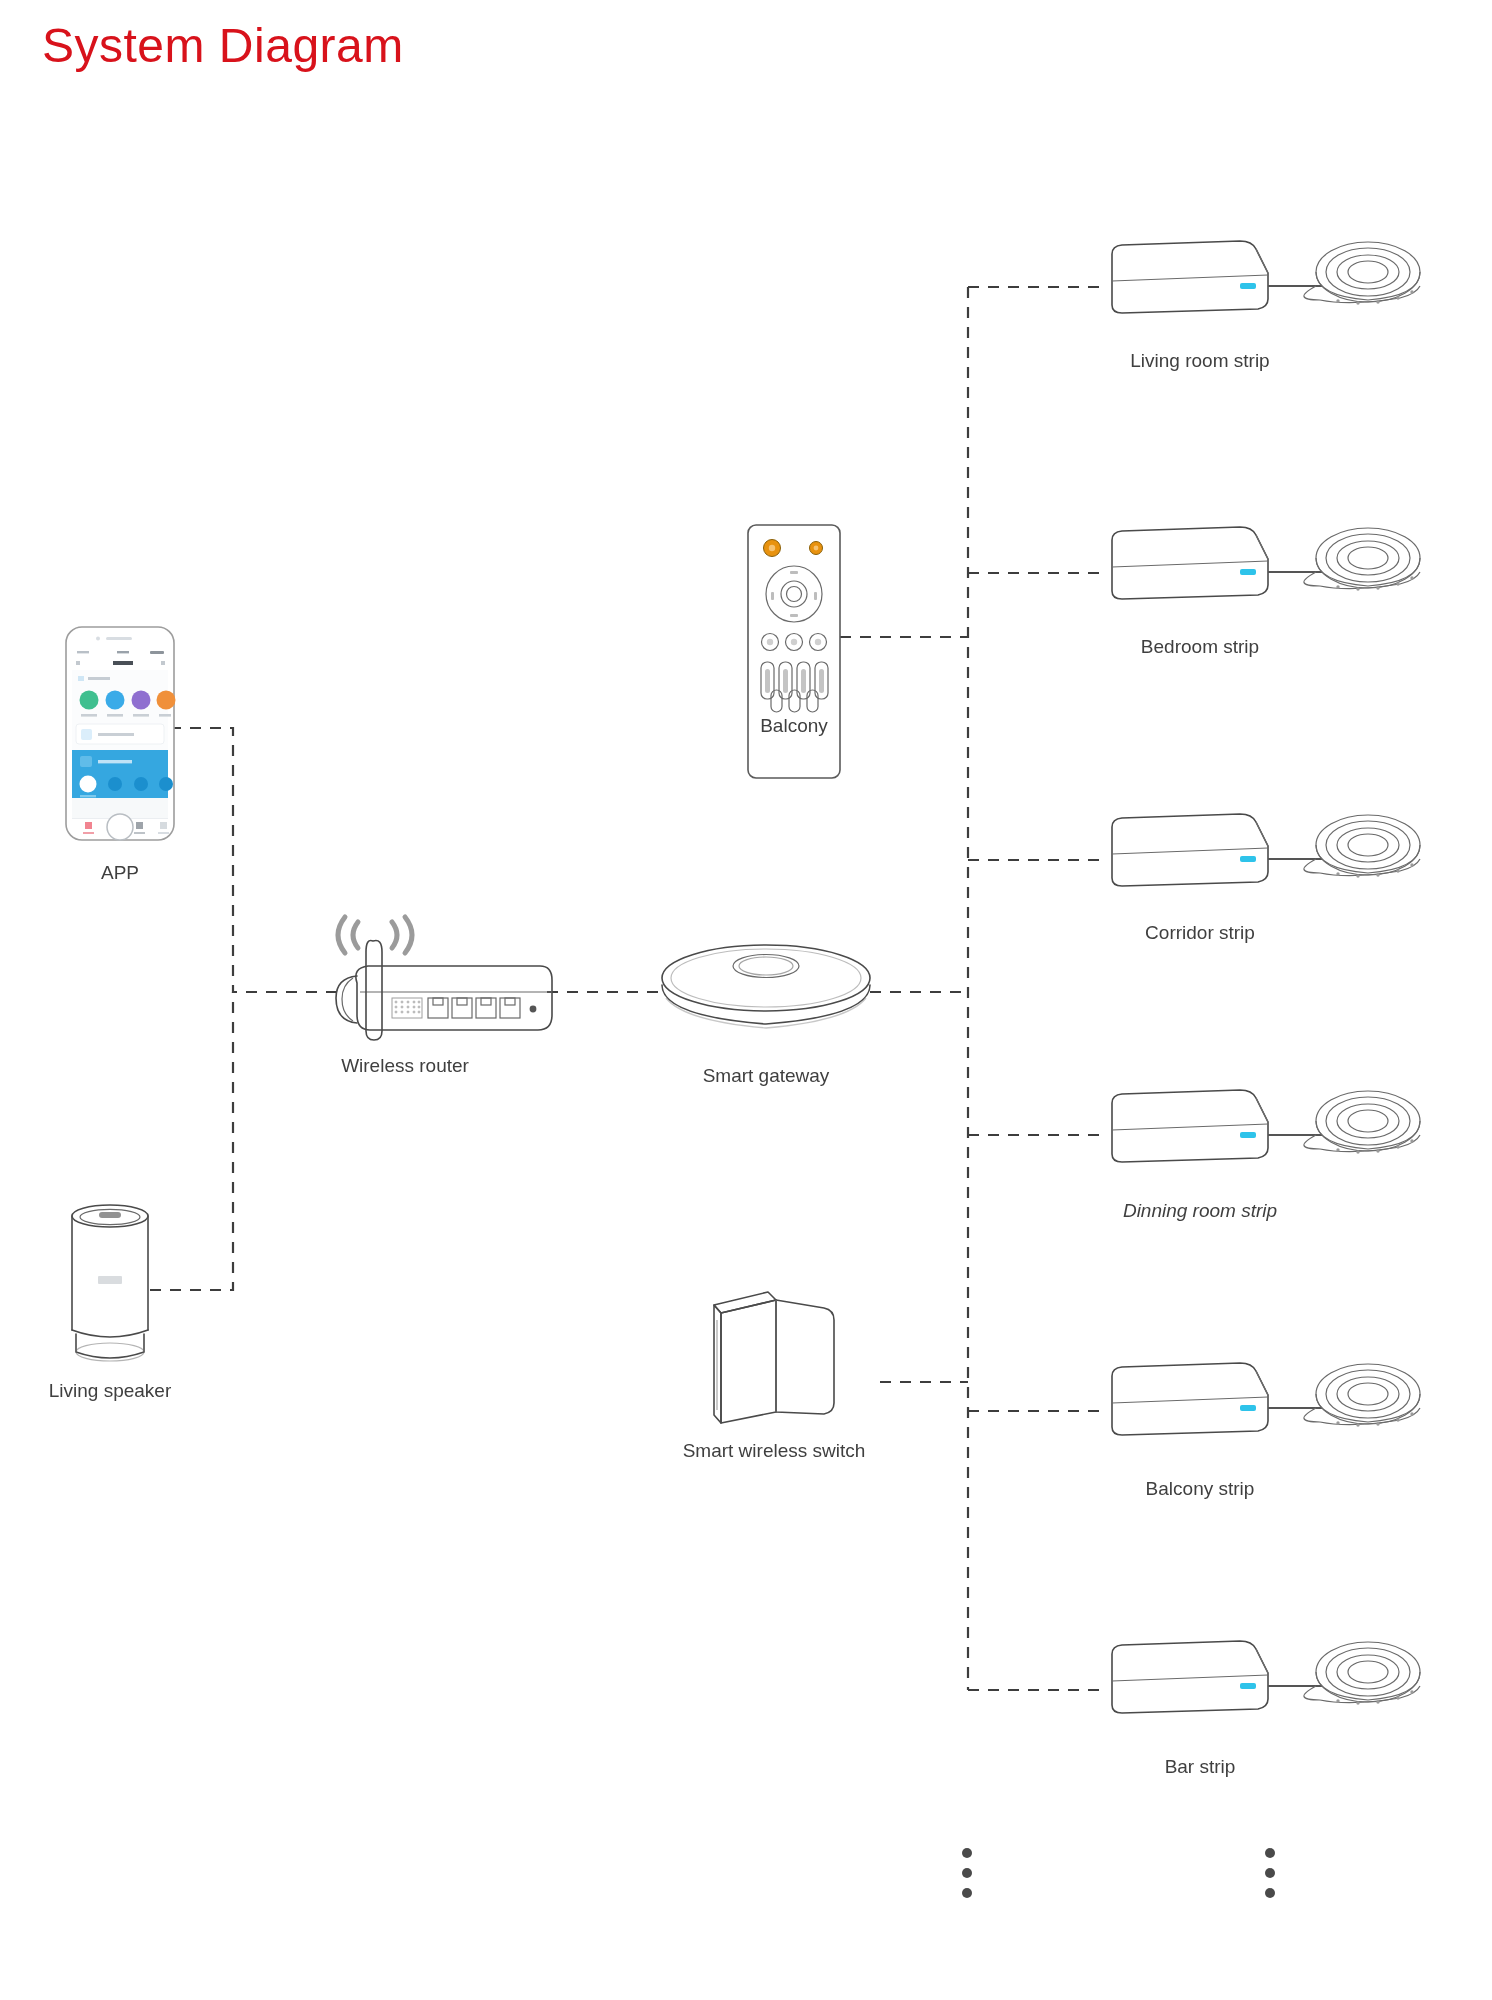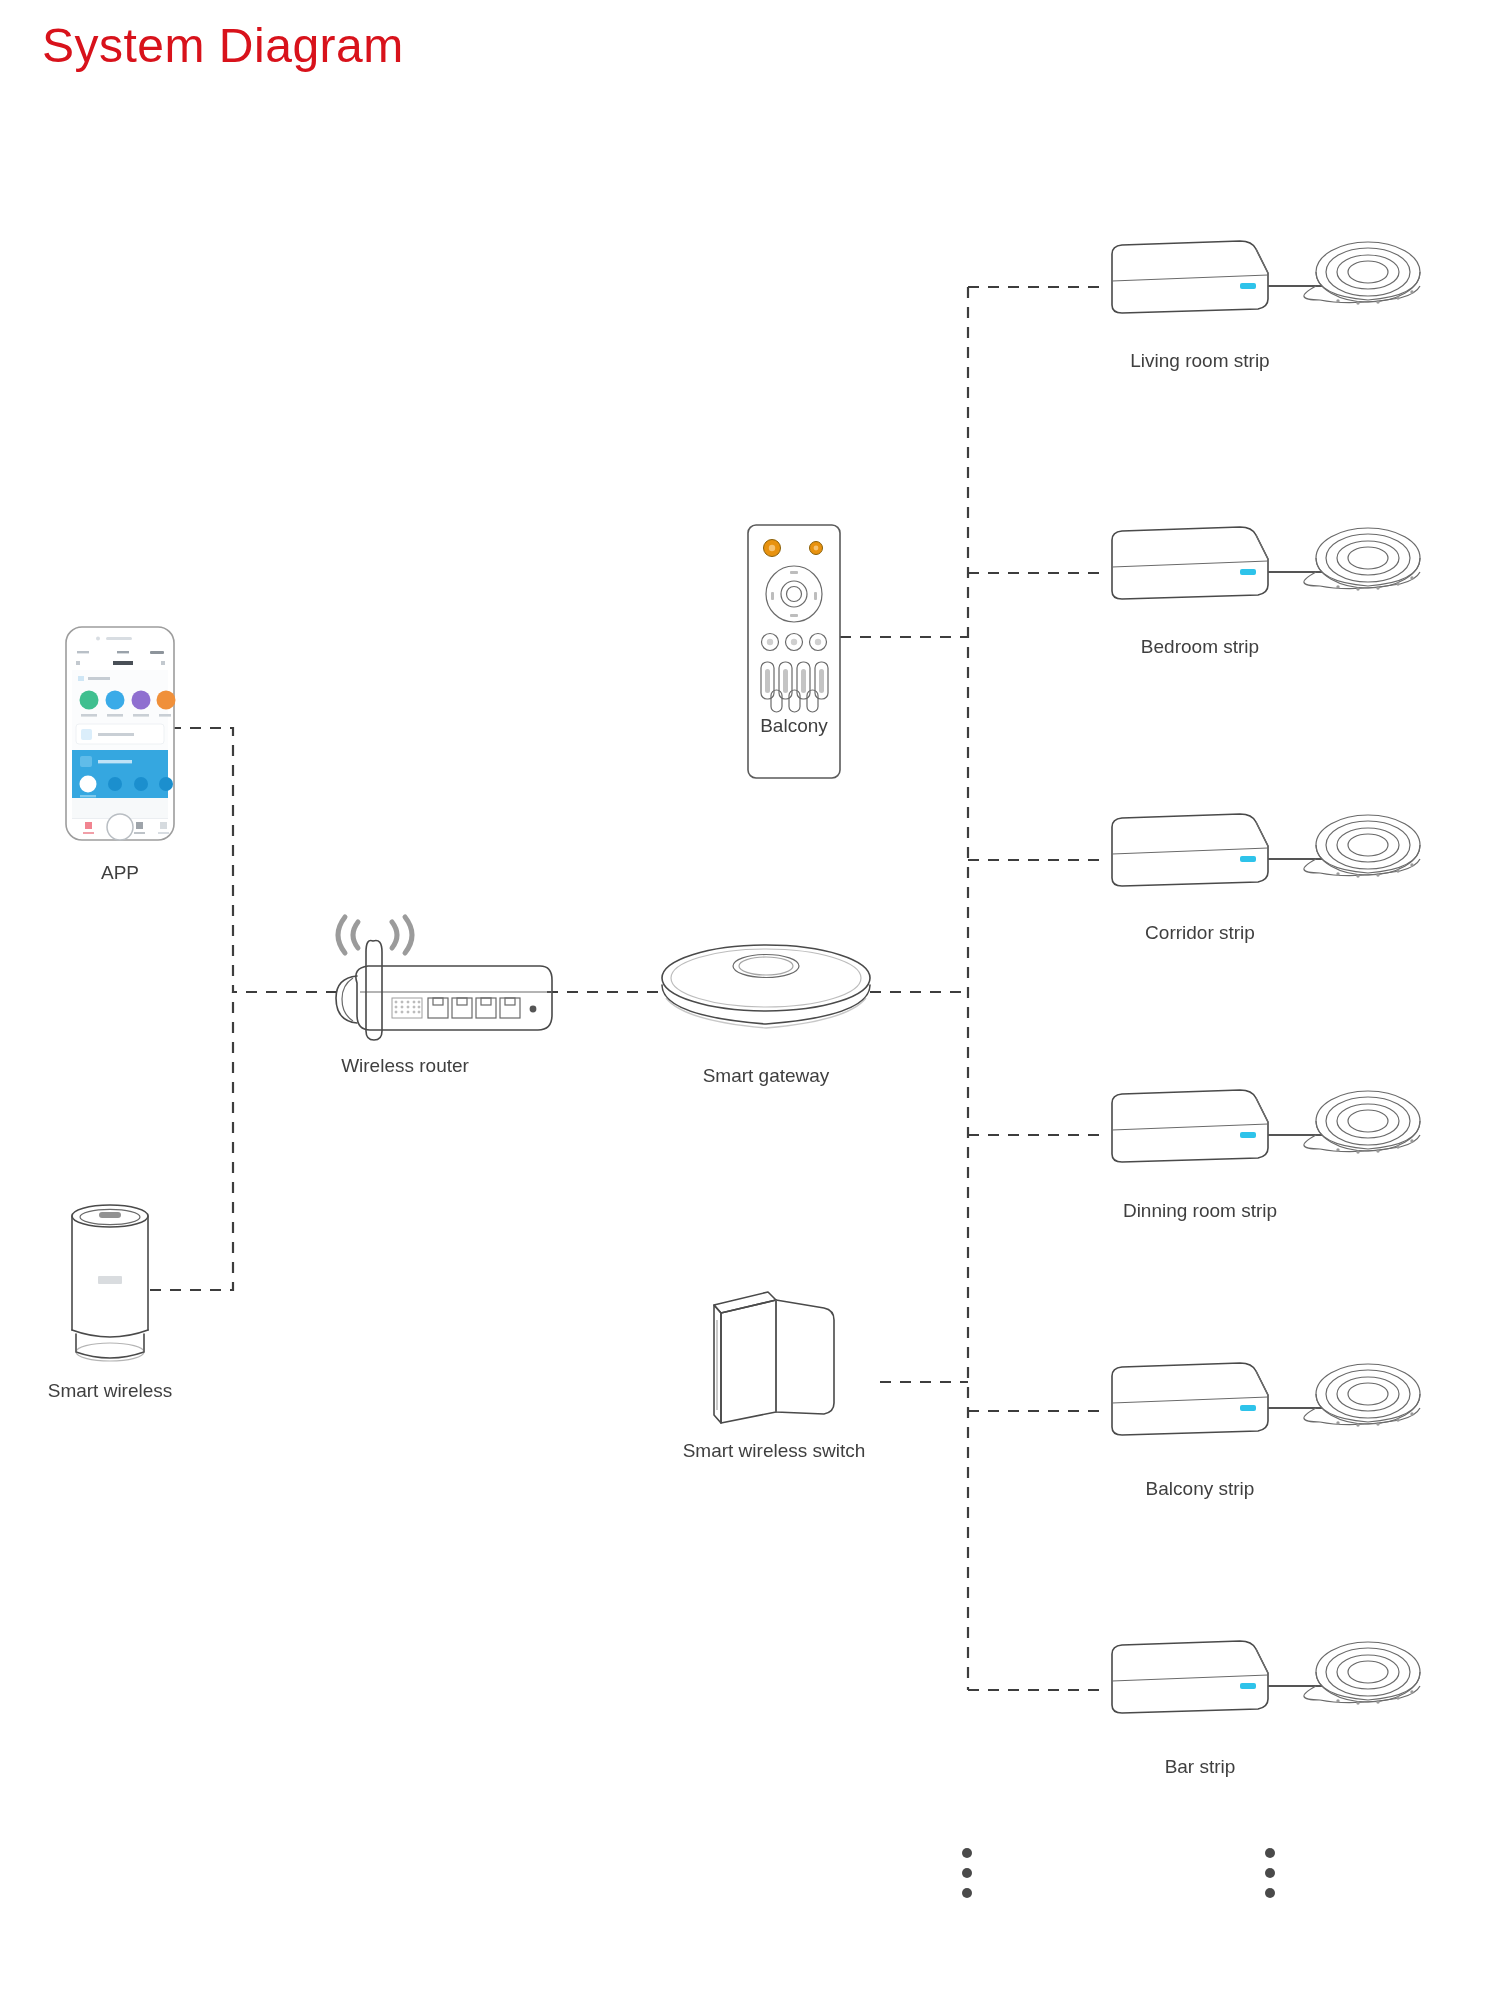--- a/index.html
+++ b/index.html
@@ -420,28 +420,28 @@
     <circle class="dot" cx="1270" cy="1853" r="5"></circle>
     <circle class="dot" cx="1270" cy="1873" r="5"></circle>
     <circle class="dot" cx="1270" cy="1893" r="5"></circle>
   </g>
 
 </svg>
 </div>
 
 <div class="node-label" style="left:50px;top:862px;width:140px;">APP</div>
 
-<div class="node-label" style="left:10px;top:1380px;width:200px;">Smart wireless</div>
+<div class="node-label" style="left:10px;top:1380px;width:200px;">Living speaker</div>
 
 <div class="node-label" style="left:285px;top:1055px;width:240px;">Wireless router</div>
 
 <div class="node-label" style="left:646px;top:1065px;width:240px;">Smart gateway</div>
 
 <div class="node-label" style="left:704px;top:715px;width:180px;">Balcony</div>
 
 <div class="node-label" style="left:624px;top:1440px;width:300px;text-align:center;">Smart wireless switch</div>
 
 <div class="node-label" style="left:1040px;top:350px;width:320px;">Living room strip</div>
 <div class="node-label" style="left:1040px;top:636px;width:320px;">Bedroom strip</div>
 <div class="node-label" style="left:1040px;top:922px;width:320px;">Corridor strip</div>
-<div class="node-label" style="left:1040px;top:1200px;width:320px;">Dinning room strip</div>
+<div class="node-label" style="left:1040px;top:1200px;width:320px;font-style:italic;">Dinning room strip</div>
 <div class="node-label" style="left:1040px;top:1478px;width:320px;">Balcony strip</div>
 <div class="node-label" style="left:1040px;top:1756px;width:320px;">Bar strip</div>
 
 </body></html>

